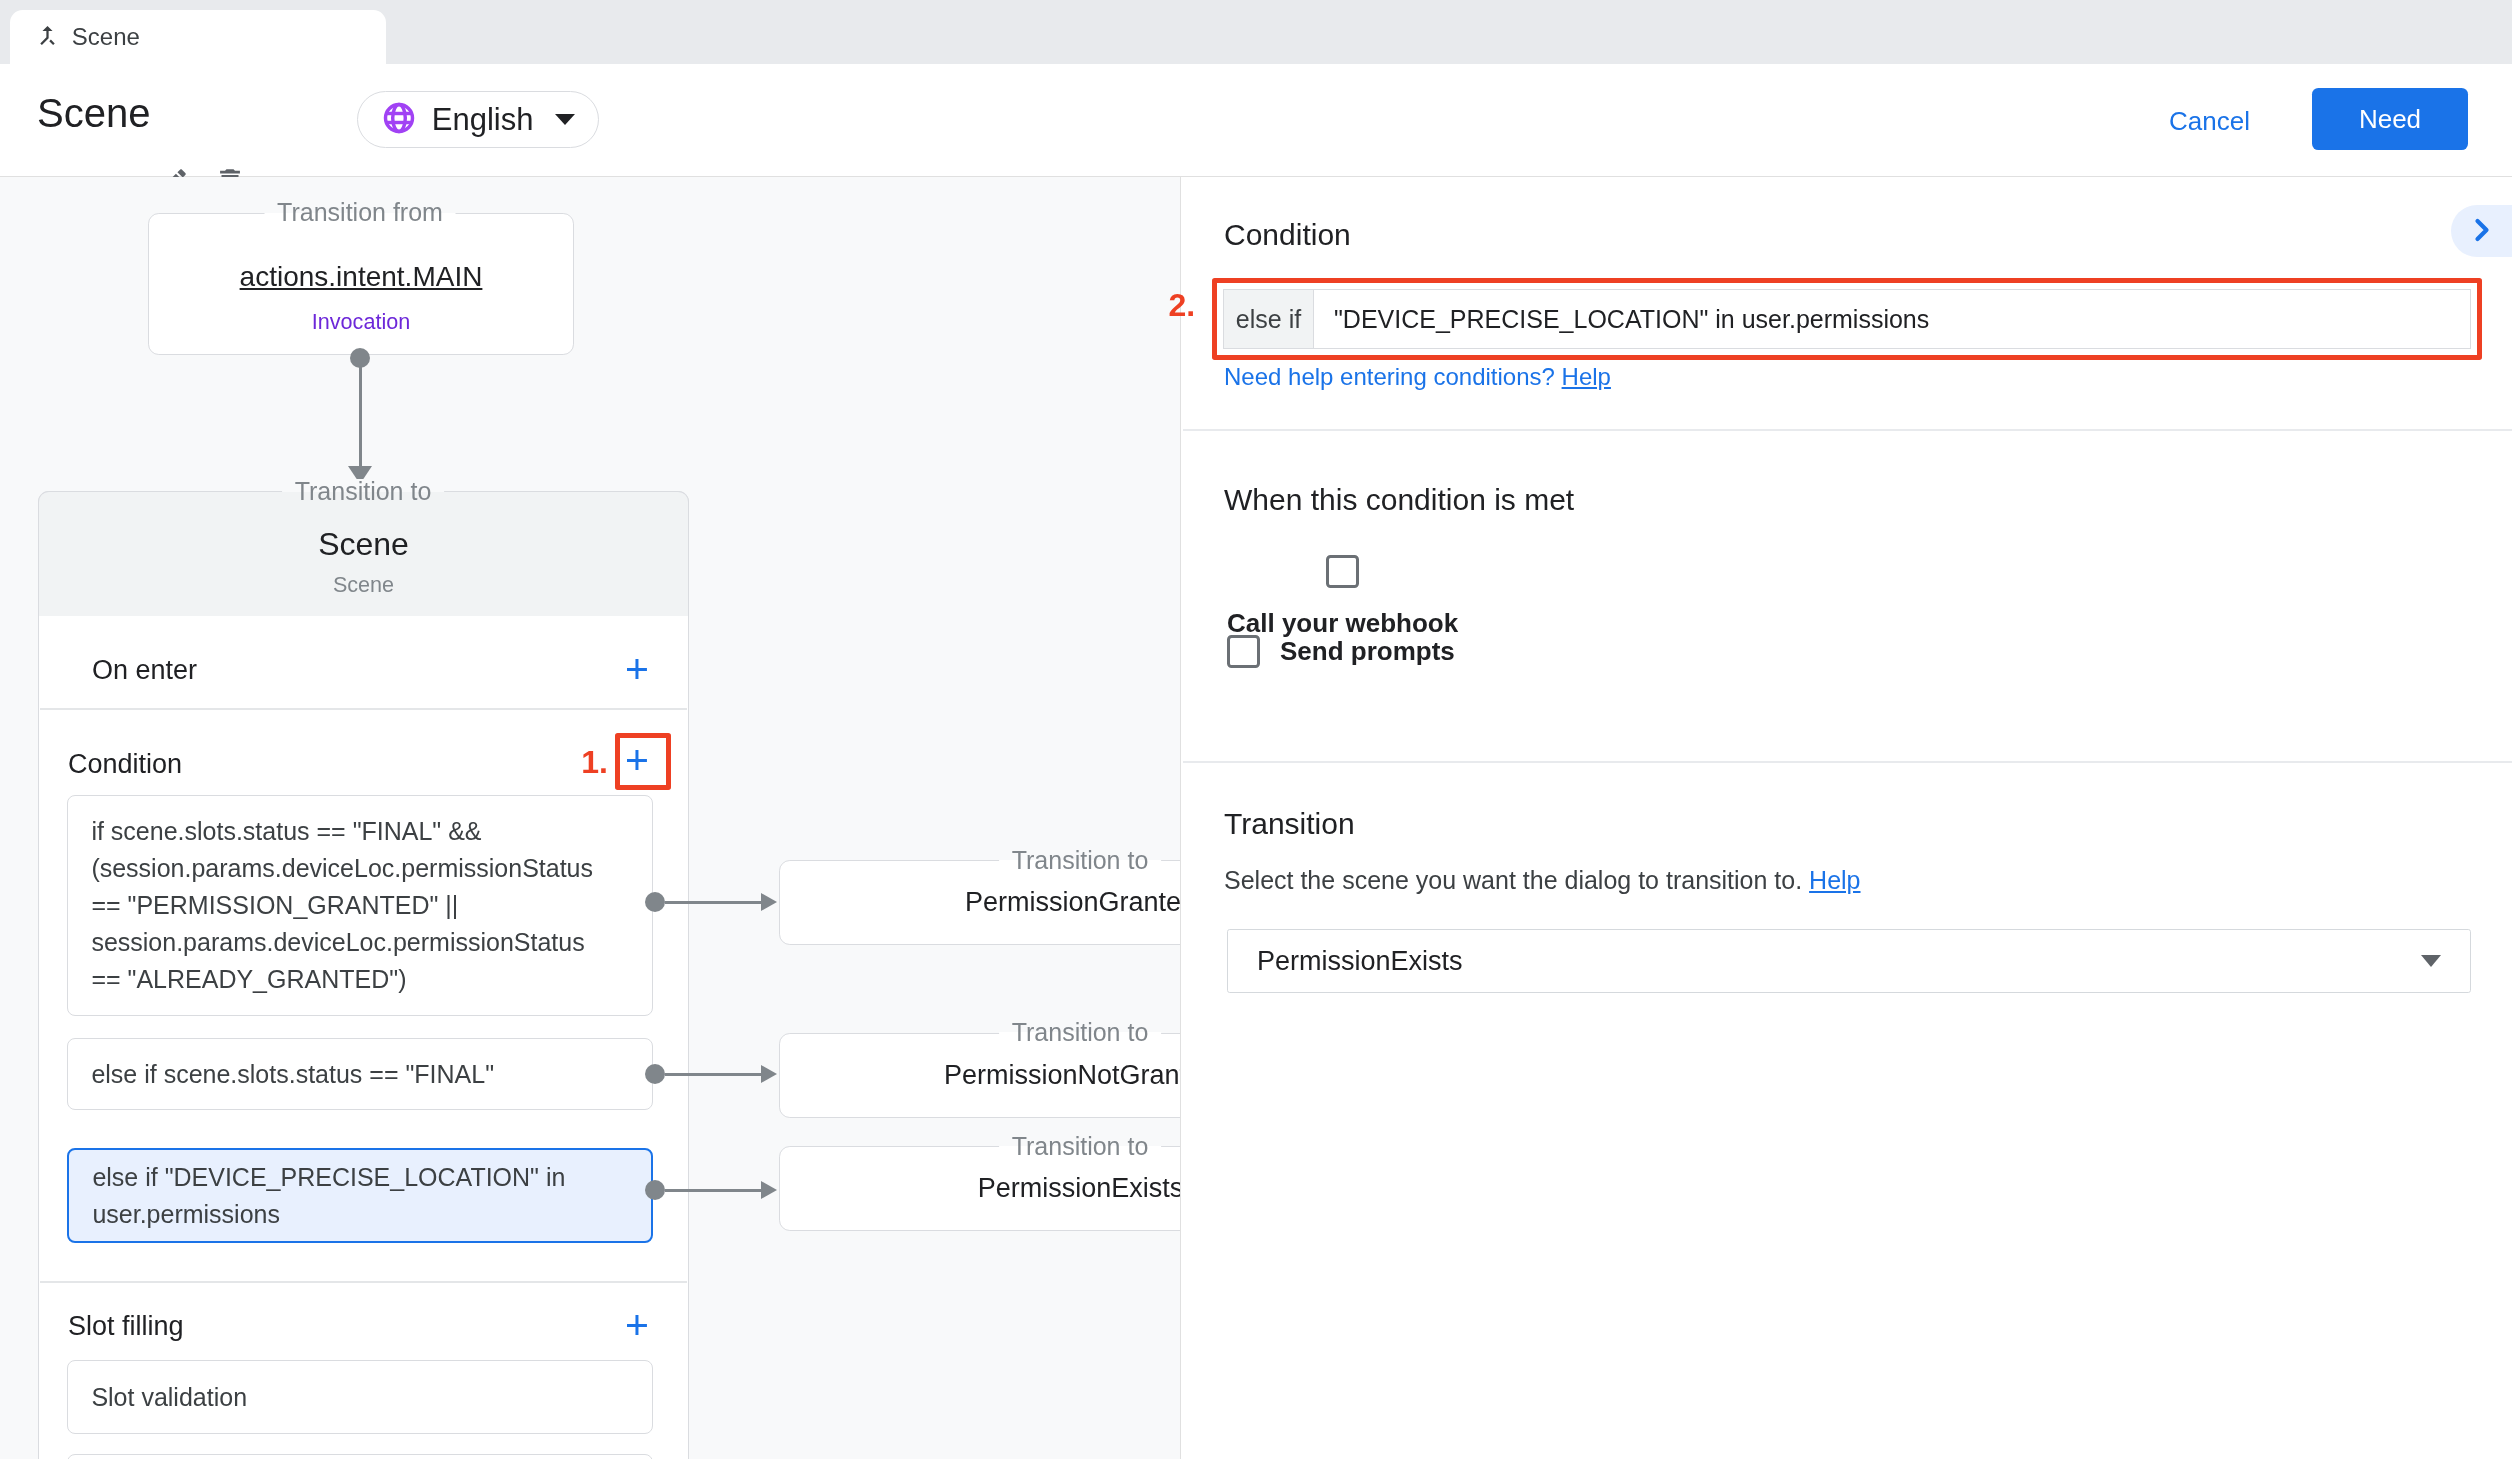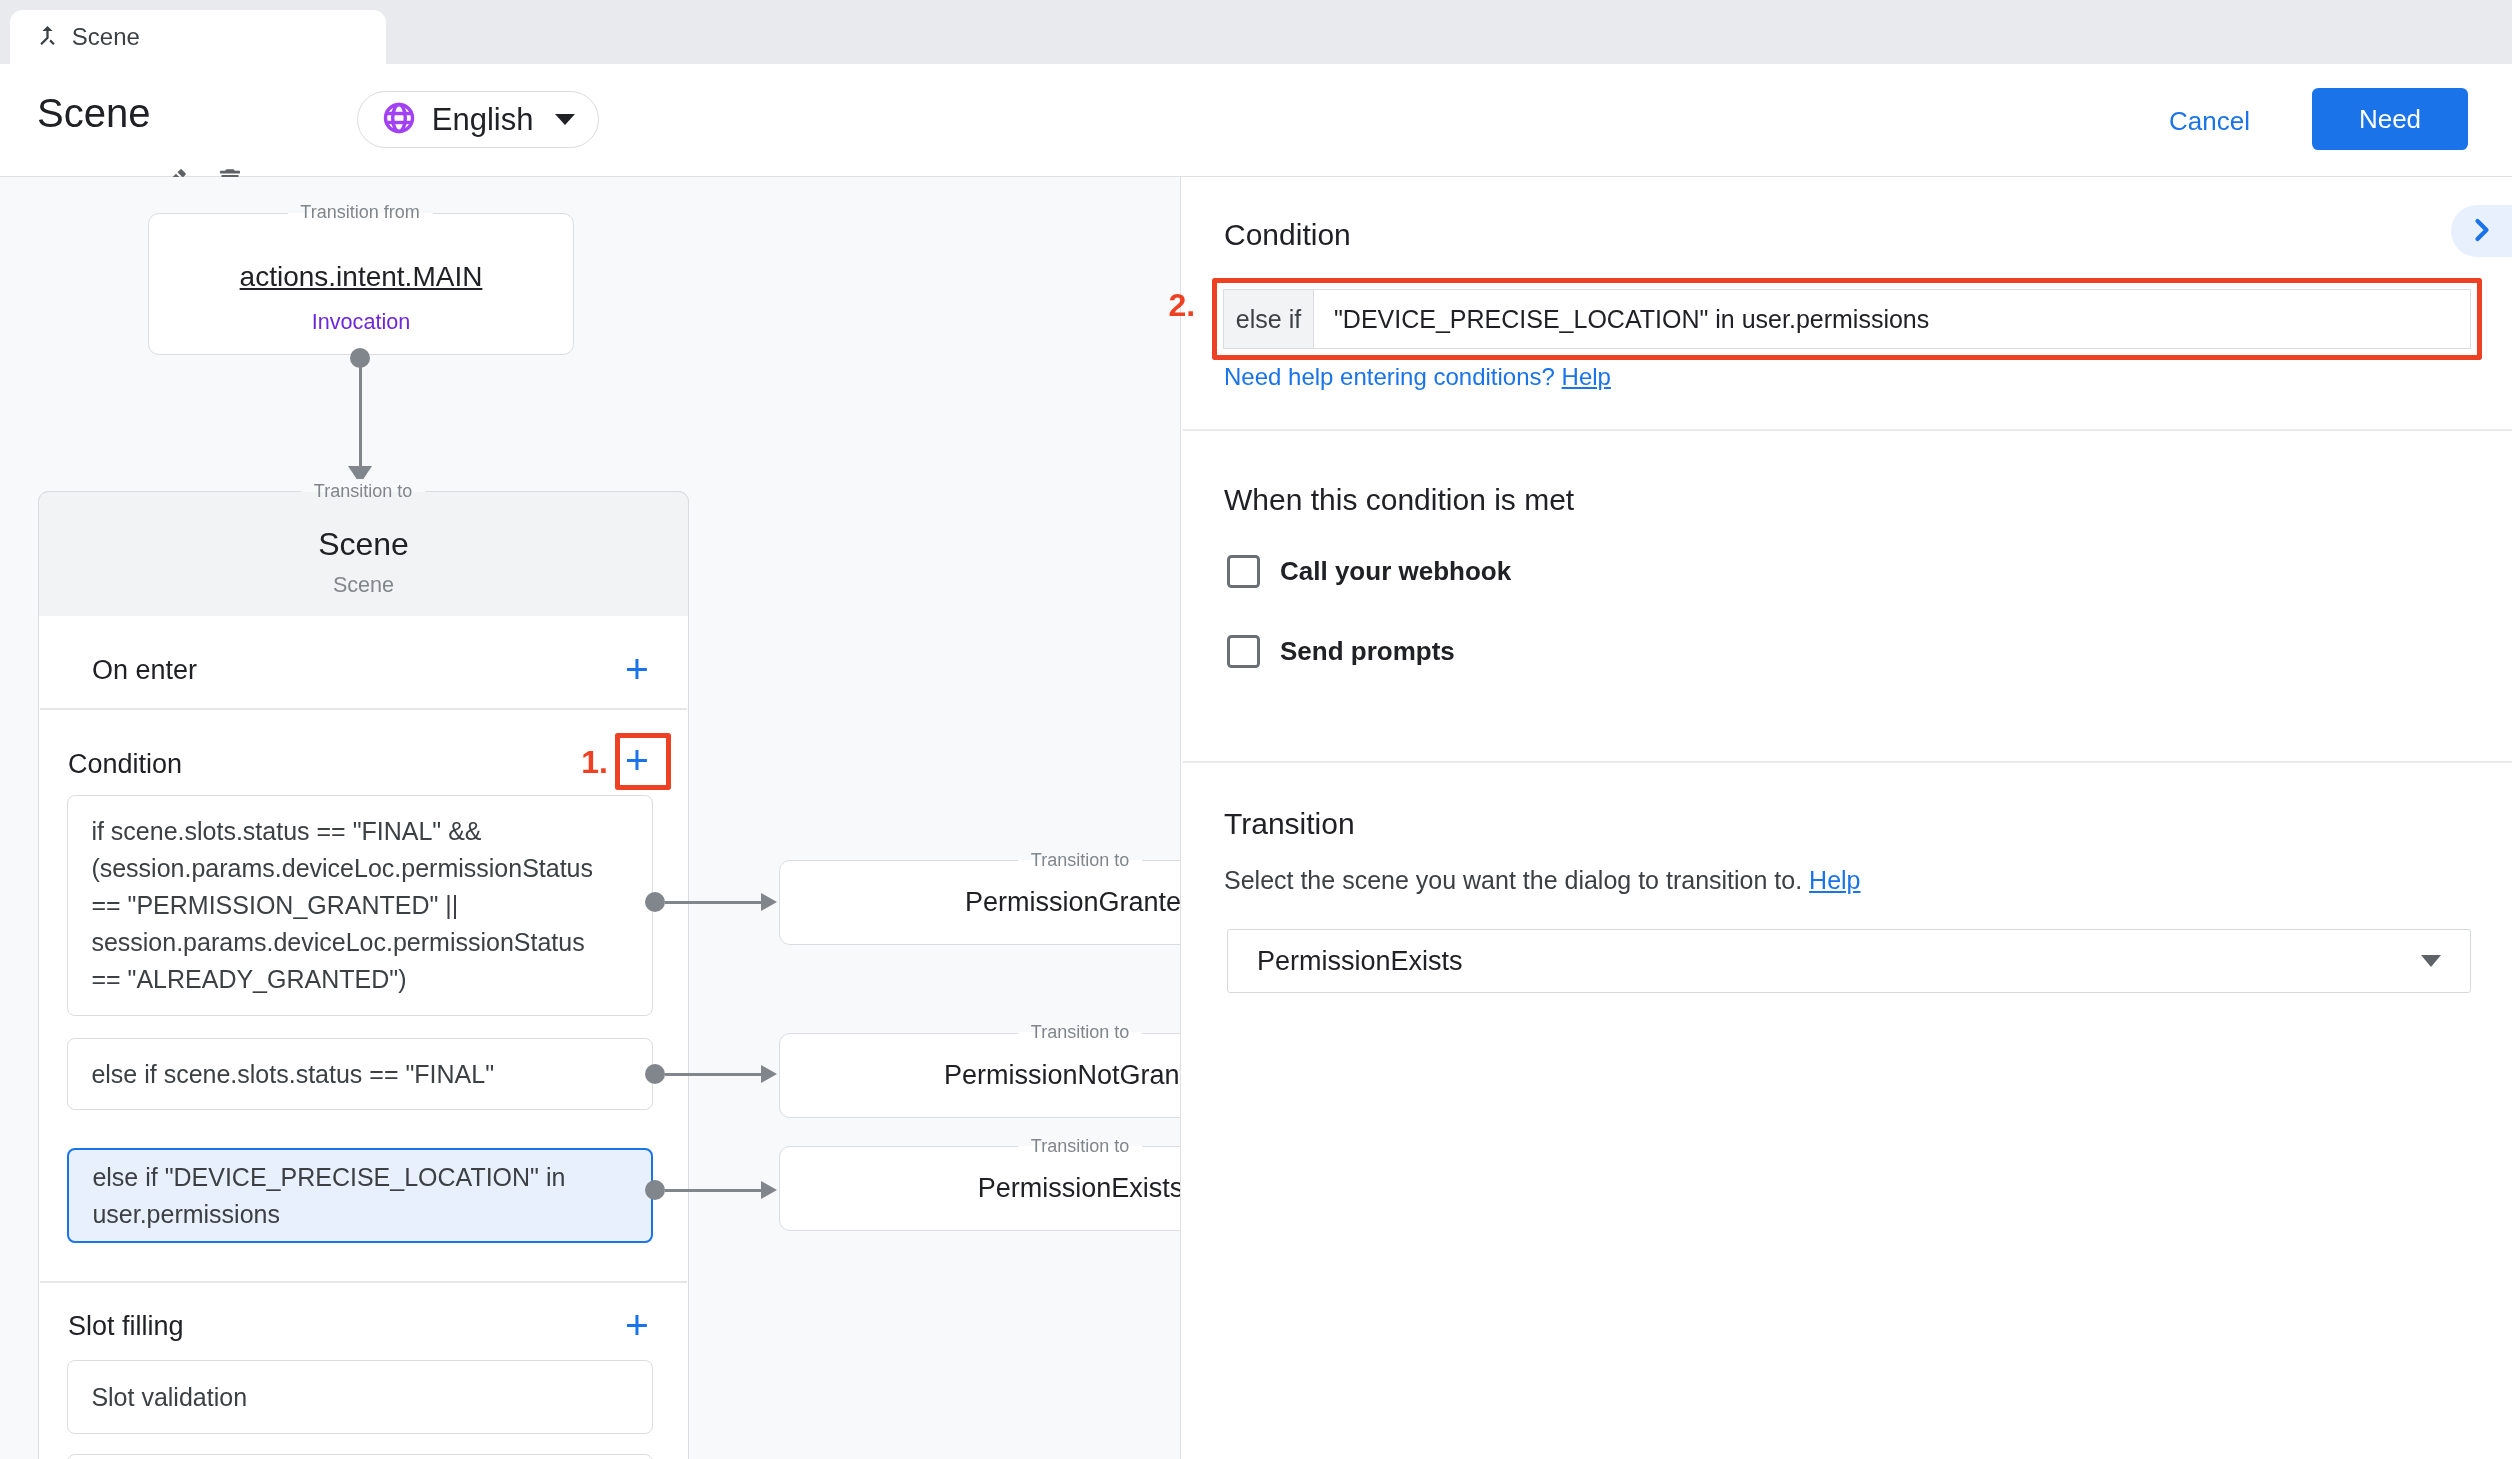--- a/index.html
+++ b/index.html
@@ -23,21 +23,21 @@
   .lang-label { font-size:31px; color:#202124; flex:1; }
   .caret { width:0; height:0; border-left:10px solid transparent; border-right:10px solid transparent;
     border-top:11.7px solid #202124; }
   .cancel-btn { position:absolute; left:2160px; top:36px; width:99px; height:43px; background:none; border:none;
     color:#1a73e8; font-size:26px; font-weight:500; cursor:pointer; font-family:inherit;text-align:center; }
   .save-btn { position:absolute; left:2312px; top:24px; width:156px; height:62px; background:#1a73e8; border:none;
     border-radius:6.3px; color:#fff; font-size:26px; font-weight:500; cursor:pointer; font-family:inherit; }
 
   
   .canvas { position:absolute; left:0; top:177px; width:1180px; height:1282px; background:#f8f9fa; overflow:hidden; }
-  .legend { position:absolute; transform:translateX(-50%); font-size:18px; color:#80868b;
+  .legend { position:absolute; transform:translateX(-50%); font-size:25px; color:#80868b;
     padding:0 12.6px; white-space:nowrap; line-height:25px; }
   .lg-white { background:linear-gradient(to bottom,#f8f9fa 50%,#ffffff 50%); }
   .lg-gray  { background:linear-gradient(to bottom,#f8f9fa 50%,#f1f3f4 50%); }
 
   .from-node { position:absolute; left:148px; top:36px; width:426px; height:142px; background:#fff;
     border:1.8px solid #dadce0; border-radius:10.8px; text-align:center; }
   .from-title { margin-top:47px; font-size:28px; color:#202124;text-decoration:underline; }
   .from-sub { margin-top:16px; font-size:21.6px; color:#6d28d9; }
 
   .dot { position:absolute; width:20px; height:20px; border-radius:50%; background:#80868b; }
@@ -230,21 +230,21 @@
   <div class="cond-row">
     <div class="elseif-chip">else if</div>
     <input class="cond-input" value="&quot;DEVICE_PRECISE_LOCATION&quot; in user.permissions" style="">
   </div>
   <div class="help-line">
     <span>Need help entering conditions? </span><span class="link">Help</span>
   </div>
   <div class="p-div" style="top:252px;"></div>
 
   <div class="p-h2" style="top:306px;">When this condition is met</div>
-  <div class="cb-row" style="top:378px;">
+  <div class="cb-row" style="top:378px;flex-direction:column;">
     <div class="cb"></div>
     <span class="cb-label">Call your webhook</span>
   </div>
   <div class="cb-row" style="top:458px;">
     <div class="cb"></div>
     <span class="cb-label">Send prompts</span>
   </div>
   <div class="p-div" style="top:584px;"></div>
 
   <div class="p-h1" style="top:630px;">Transition</div>

